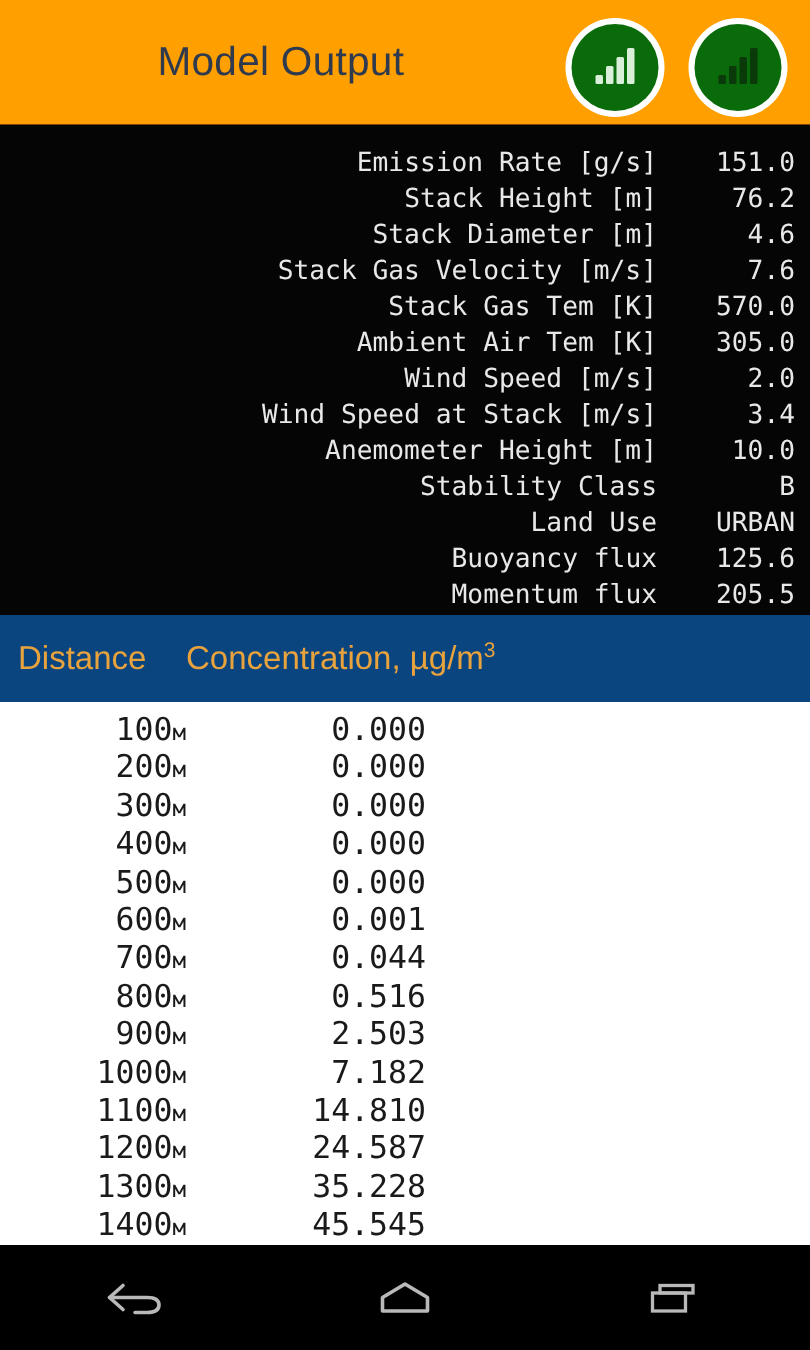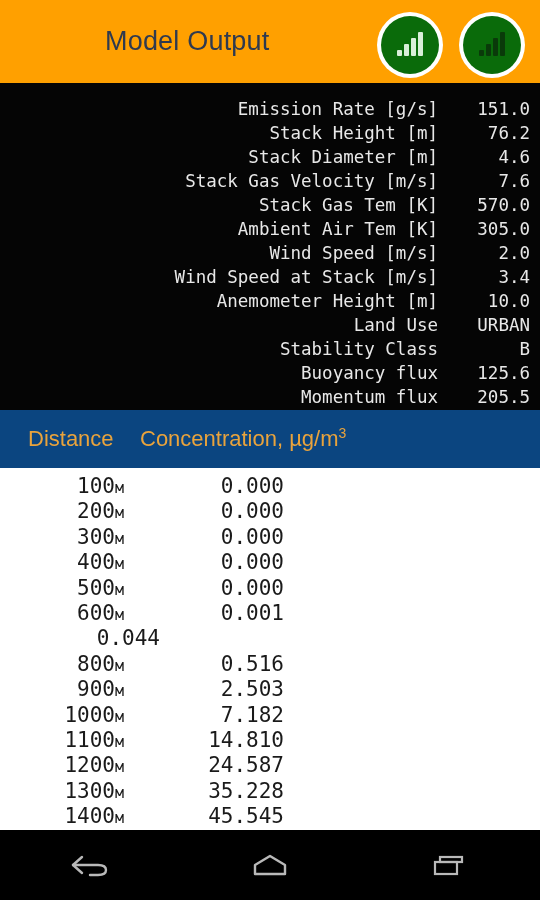--- a/index.html
+++ b/index.html
@@ -119,21 +119,21 @@
   #table-header {
     position: absolute;
     left: 0; top: 410px;
     width: 540px;
     height: 58px;
     background: #0b4580;
     display: flex;
     align-items: center;
   }
   #th-distance {
-    margin-left: 28px;
+    margin-left: 12px;
     width: 112px;
     font-size: 22px;
     color: #e9a33c;
   }
   #th-concentration {
     font-size: 22px;
     color: #e9a33c;
     white-space: nowrap;
   }
   #th-concentration sup {
@@ -230,41 +230,41 @@
   <div id="param-panel">
       <div class="param-row"><div class="param-label">Emission Rate [g/s]</div><div class="param-value">151.0</div></div>
       <div class="param-row"><div class="param-label">Stack Height [m]</div><div class="param-value">76.2</div></div>
       <div class="param-row"><div class="param-label">Stack Diameter [m]</div><div class="param-value">4.6</div></div>
       <div class="param-row"><div class="param-label">Stack Gas Velocity [m/s]</div><div class="param-value">7.6</div></div>
       <div class="param-row"><div class="param-label">Stack Gas Tem [K]</div><div class="param-value">570.0</div></div>
       <div class="param-row"><div class="param-label">Ambient Air Tem [K]</div><div class="param-value">305.0</div></div>
       <div class="param-row"><div class="param-label">Wind Speed [m/s]</div><div class="param-value">2.0</div></div>
       <div class="param-row"><div class="param-label">Wind Speed at Stack [m/s]</div><div class="param-value">3.4</div></div>
       <div class="param-row"><div class="param-label">Anemometer Height [m]</div><div class="param-value">10.0</div></div>
+      <div class="param-row"><div class="param-label">Stability Class</div><div class="param-value">B</div></div>
       <div class="param-row"><div class="param-label">Land Use</div><div class="param-value">URBAN</div></div>
-      <div class="param-row"><div class="param-label">Stability Class</div><div class="param-value">B</div></div>
       <div class="param-row"><div class="param-label">Buoyancy flux</div><div class="param-value">125.6</div></div>
       <div class="param-row"><div class="param-label">Momentum flux</div><div class="param-value">205.5</div></div>
     </div>
 
   <div id="table-header">
     <div id="th-distance">Distance</div>
     <div id="th-concentration">
       <span>Concentration, µg/m</span><sup>3</sup>
     </div>
   </div>
 
   <div id="table-body">
       <div class="data-row"><div class="cell-distance"><span>100</span><span class="unit">м</span></div><div class="cell-conc">0.000</div></div>
       <div class="data-row"><div class="cell-distance"><span>200</span><span class="unit">м</span></div><div class="cell-conc">0.000</div></div>
       <div class="data-row"><div class="cell-distance"><span>300</span><span class="unit">м</span></div><div class="cell-conc">0.000</div></div>
       <div class="data-row"><div class="cell-distance"><span>400</span><span class="unit">м</span></div><div class="cell-conc">0.000</div></div>
       <div class="data-row"><div class="cell-distance"><span>500</span><span class="unit">м</span></div><div class="cell-conc">0.000</div></div>
       <div class="data-row"><div class="cell-distance"><span>600</span><span class="unit">м</span></div><div class="cell-conc">0.001</div></div>
-      <div class="data-row"><div class="cell-conc">0.044</div></div>
+      <div class="data-row"><div class="cell-distance"><span>700</span><span class="unit">м</span></div><div class="cell-conc">0.044</div></div>
       <div class="data-row"><div class="cell-distance"><span>800</span><span class="unit">м</span></div><div class="cell-conc">0.516</div></div>
       <div class="data-row"><div class="cell-distance"><span>900</span><span class="unit">м</span></div><div class="cell-conc">2.503</div></div>
       <div class="data-row"><div class="cell-distance"><span>1000</span><span class="unit">м</span></div><div class="cell-conc">7.182</div></div>
       <div class="data-row"><div class="cell-distance"><span>1100</span><span class="unit">м</span></div><div class="cell-conc">14.810</div></div>
       <div class="data-row"><div class="cell-distance"><span>1200</span><span class="unit">м</span></div><div class="cell-conc">24.587</div></div>
       <div class="data-row"><div class="cell-distance"><span>1300</span><span class="unit">м</span></div><div class="cell-conc">35.228</div></div>
       <div class="data-row"><div class="cell-distance"><span>1400</span><span class="unit">м</span></div><div class="cell-conc">45.545</div></div>
     </div>
 
   <div id="navbar">

